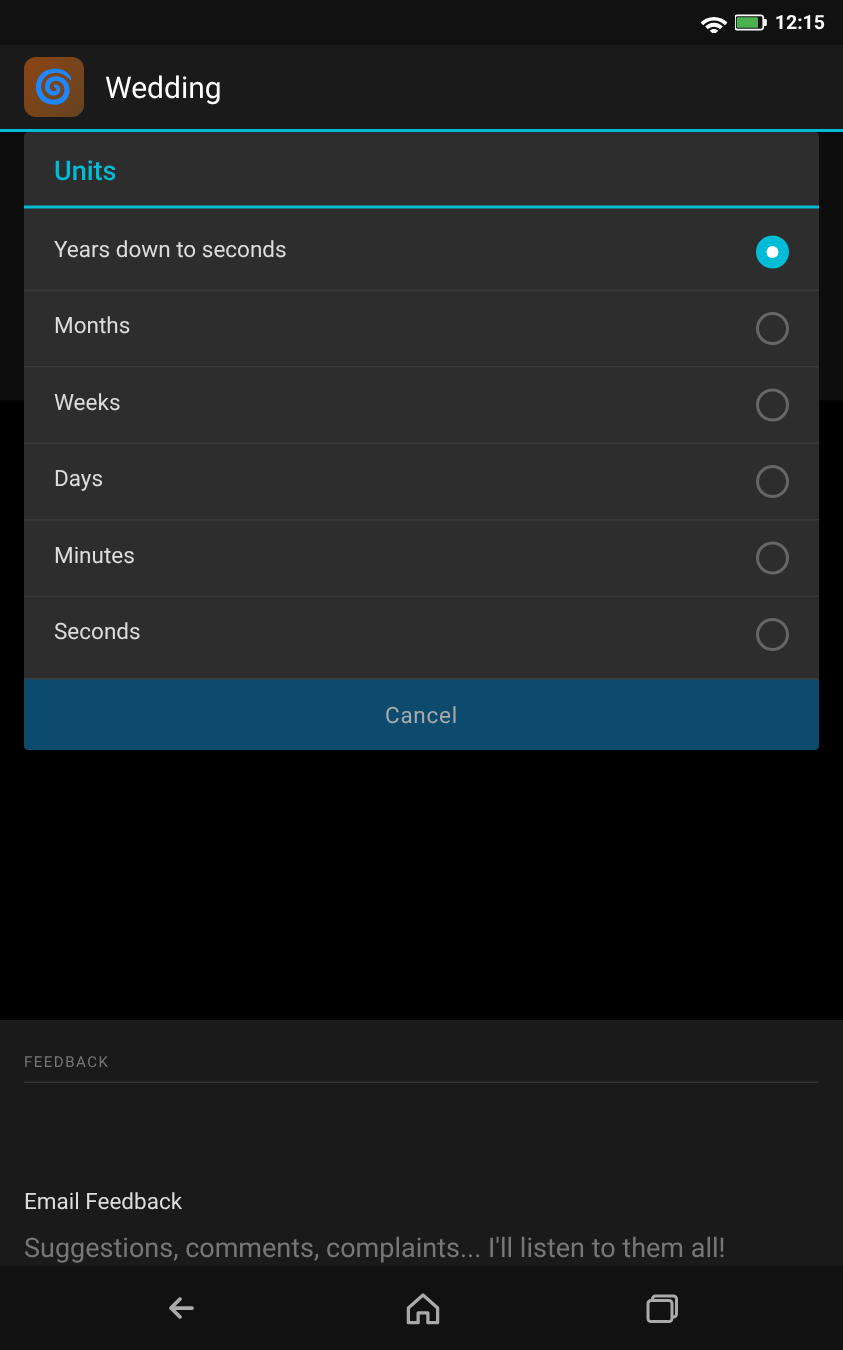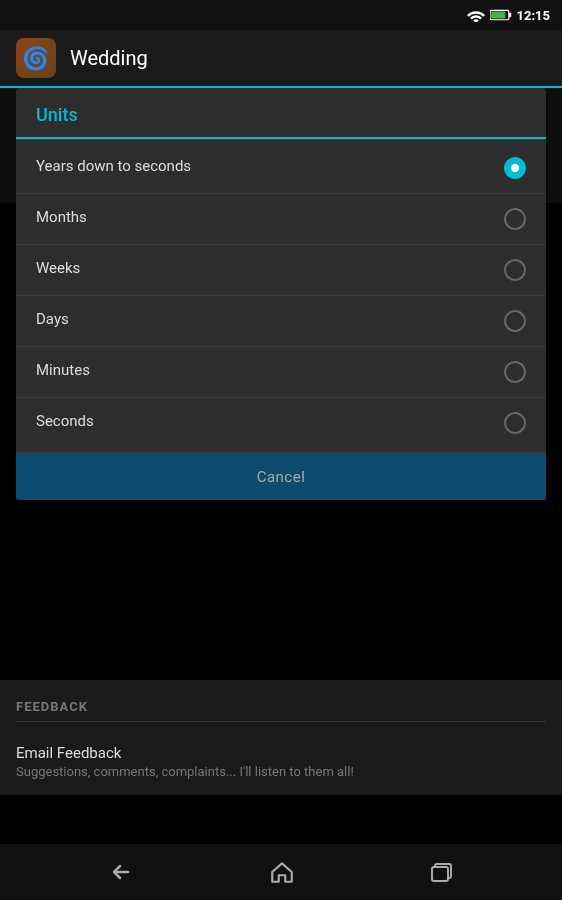--- a/index.html
+++ b/index.html
@@ -73,48 +73,48 @@
       padding: 0;
     }
 
     
     .section-header {
       padding: 16px 16px 6px 16px;
     }
 
     .section-label {
       color: #777;
-      font-size: 13px;
+      font-size: 10px;
       letter-spacing: 1px;
       text-transform: uppercase;
-      font-weight: bold;
     }
 
     .section-divider {
       height: 1px;
       background: #333;
       margin: 6px 0 0 0;
     }
 
     
     .setting-item {
       padding: 16px 16px;
       cursor: pointer;
     }
 
     .setting-title {
       color: #ddd;
       font-size: 15px;
       font-weight: 400;
+      margin-top: 48px;
     }
 
     .setting-subtitle {
       color: #777;
-      font-size: 13px;
-      margin-top: 2px;
+      font-size: 18px;
+      margin-top: 12px;
     }
 
     
     .dialog-overlay {
       position: absolute;
       top: 88px;
       left: 0;
       right: 0;
       background: rgba(0,0,0,0.5);
       z-index: 10;

